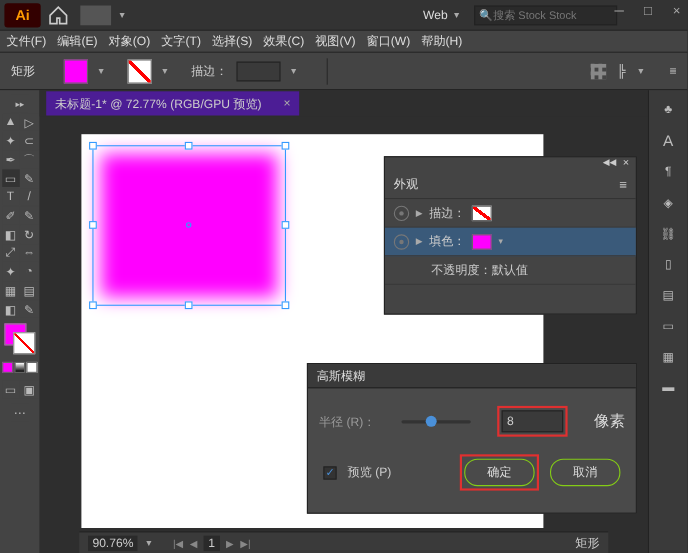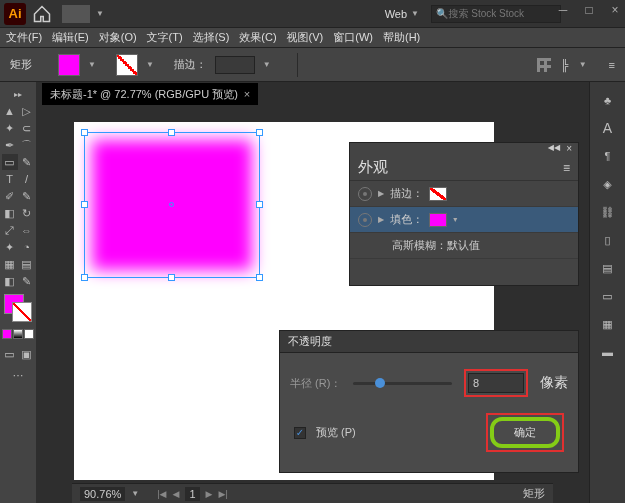--- a/index.html
+++ b/index.html
@@ -1,18 +1,18 @@
 <!DOCTYPE html>
 <html><head>
 <meta charset="utf-8">
 <style>
 *{margin:0;padding:0;box-sizing:border-box;font-family:"Microsoft YaHei",sans-serif;font-size:11px;color:#ccc;user-select:none}
 body{background:#333;width:625px;height:503px;overflow:hidden;position:relative}
 .titlebar{height:28px;background:#333;display:flex;align-items:center;padding:0 4px;border-bottom:1px solid #222}
-.ai-logo{width:22px;height:22px;background:#330000;color:#ff9a00;font-weight:bold;font-size:13px;display:flex;align-items:center;justify-content:center;border-radius:3px;margin-right:6px}
+.ai-logo{width:33px;height:22px;background:#330000;color:#ff9a00;font-weight:bold;font-size:13px;display:flex;align-items:center;justify-content:center;border-radius:3px;margin-right:6px}
 .home-icon{width:20px;height:20px;display:flex;align-items:center;justify-content:center;margin-right:10px}
 .layout-icon{width:28px;height:18px;background:#555;margin-right:6px}
 .dd{font-size:8px;color:#aaa;margin-right:12px}
 .web-label{margin-left:auto;margin-right:4px;color:#ddd}
 .search-box{background:#2a2a2a;border:1px solid #222;height:18px;width:130px;display:flex;align-items:center;padding:0 4px;margin-right:60px}
 .search-box span{color:#777;font-size:10px}
 .win-controls{position:absolute;right:4px;top:0;display:flex;gap:14px}
 .win-controls div{width:12px;height:20px;display:flex;align-items:center;justify-content:center;color:#aaa;font-size:12px}
 .menubar{height:20px;background:#444;display:flex;align-items:center;padding:0 6px;gap:10px;border-bottom:1px solid #222}
 .menubar div{font-size:11px;color:#ddd}
@@ -31,58 +31,58 @@
 .tool{width:16px;height:16px;background:#444;display:flex;align-items:center;justify-content:center;font-size:11px;color:#bbb}
 .tool.sel{background:#333}
 .fill-stroke{width:28px;height:28px;position:relative;margin:4px 0}
 .fill-stroke .fillbox{width:20px;height:20px;background:#ff00ff;border:1px solid #888;position:absolute;left:0;top:0}
 .fill-stroke .strokebox{width:20px;height:20px;background:#fff;border:1px solid #888;position:absolute;right:0;bottom:0}
 .fill-stroke .strokebox::after{content:"";position:absolute;left:0;top:0;right:0;bottom:0;background:linear-gradient(to top right,transparent 45%,red 45%,red 55%,transparent 55%)}
 .color-modes{display:flex;gap:1px;margin:2px 0}
 .color-modes div{width:10px;height:10px;border:1px solid #666}
 .canvas-area{flex:1;background:#2e2e2e;display:flex;flex-direction:column;position:relative}
 .tab-strip{height:24px;background:#2e2e2e;display:flex;align-items:center;padding-left:6px}
-.doc-tab{background:#000000;height:22px;padding:0 8px;display:flex;align-items:center;gap:6px;font-size:10px}
+.doc-tab{background:#4c1d95;height:22px;padding:0 8px;display:flex;align-items:center;gap:20px;font-size:10px}
 .doc-tab .x{color:#aaa}
 .artboard{position:absolute;left:38px;top:40px;width:420px;height:358px;background:#fff}
 .blur-rect{position:absolute;left:18px;top:18px;width:160px;height:130px;background:#ff00ff;filter:blur(8px)}
 .sel-box{position:absolute;left:10px;top:10px;width:176px;height:146px;border:1px solid #3399ff}
 .handle{width:7px;height:7px;background:#fff;border:1px solid #3399ff;position:absolute}
 .handle.tl{left:-4px;top:-4px}.handle.tm{left:50%;top:-4px;margin-left:-4px}.handle.tr{right:-4px;top:-4px}
 .handle.ml{left:-4px;top:50%;margin-top:-4px}.handle.mr{right:-4px;top:50%;margin-top:-4px}
 .handle.bl{left:-4px;bottom:-4px}.handle.bm{left:50%;bottom:-4px;margin-left:-4px}.handle.br{right:-4px;bottom:-4px}
 .ctr{width:5px;height:5px;border:1px solid #3399ff;position:absolute;left:50%;top:50%;margin:-3px 0 0 -3px;border-radius:50%}
 .right-dock{width:36px;background:#3a3a3a;display:flex;flex-direction:column;gap:8px;padding:8px 0;align-items:center;border-left:1px solid #222}
 .right-dock div{width:20px;height:20px;display:flex;align-items:center;justify-content:center;color:#bbb}
 .appearance-panel{position:absolute;right:46px;top:142px;width:230px;background:#444;border:1px solid #222}
 .panel-hdr{height:26px;display:flex;align-items:center;padding:0 8px;border-bottom:1px solid #333}
-.panel-hdr .ttl{font-size:15px;color:#ddd;flex:1}
+.panel-hdr .ttl{font-size:11px;color:#ddd;flex:1}
 .panel-hdr .menu{font-size:12px}
 .ap-row{height:26px;display:flex;align-items:center;padding:0 8px;gap:6px;border-bottom:1px solid #3a3a3a}
 .ap-row.sel{background:#3a5a7a}
 .eye{width:14px;height:14px;border:1px solid #777;border-radius:50%;position:relative}
 .eye::after{content:"";width:4px;height:4px;background:#777;border-radius:50%;position:absolute;left:4px;top:4px}
 .mini-sw{width:18px;height:14px;border:1px solid #666}
 .mini-sw.magenta{background:#ff00ff}
 .mini-sw.none{background:#fff;position:relative}
 .mini-sw.none::after{content:"";position:absolute;left:0;top:0;right:0;bottom:0;background:linear-gradient(to top right,transparent 42%,red 42%,red 58%,transparent 58%)}
 .tri{font-size:8px;color:#aaa}
 .blur-dialog{position:absolute;right:46px;top:330px;width:300px;background:#4a4a4a;border:1px solid #222}
 .dlg-title{height:22px;background:#3a3a3a;padding:0 8px;display:flex;align-items:center;font-size:11px;color:#ddd;border-bottom:1px solid #222}
 .dlg-body{padding:16px 10px}
-.slider-row{display:flex;align-items:center;gap:12px;margin-bottom:16px}
+.slider-row{display:flex;align-items:center;gap:24px;margin-bottom:16px}
 .slider-label{color:#999;font-size:11px}
 .slider{flex:1;height:3px;background:#333;position:relative;border-radius:2px}
 .slider .thumb{width:10px;height:10px;background:#4a90d9;border-radius:50%;position:absolute;top:-4px;left:22px}
 .radius-input{width:56px;height:20px;background:#3a3a3a;border:1px solid #222;padding:0 4px;display:flex;align-items:center;color:#ddd}
 .red-box{border:2px solid #e03030;padding:2px}
 .px-label{color:#ddd;font-size:14px}
 .dlg-footer{display:flex;align-items:center;gap:10px;padding:0 4px 4px}
 .checkbox{width:12px;height:12px;background:#333;border:1px solid #222;display:flex;align-items:center;justify-content:center;color:#4a90d9;font-size:10px}
-.btn{padding:4px 20px;border:4px solid #84cc16;border-radius:12px;font-size:11px;color:#ddd;background:transparent}
+.btn{padding:4px 20px;border:1px solid #84cc16;border-radius:12px;font-size:11px;color:#ddd;background:transparent}
 .statusbar{height:20px;background:#3a3a3a;display:flex;align-items:center;padding:0 8px;gap:6px;font-size:10px;color:#bbb;border-top:1px solid #222;position:absolute;bottom:0;left:36px;right:36px}
 .zoom-box{background:#2a2a2a;padding:1px 4px}
 .nav-btn{color:#888;font-size:9px}
 </style>
 </head>
 <body>
 
 <div class="titlebar">
   <div class="ai-logo">Ai</div>
   <div class="home-icon">
@@ -261,42 +261,43 @@
     <div class="mini-sw none"></div>
   </div>
   <div class="ap-row sel">
     <div class="eye"></div>
     <span class="tri">▶</span>
     <span>填色：</span>
     <div class="mini-sw magenta"></div>
     <span class="dd">▾</span>
   </div>
   <div class="ap-row">
-    <span style="margin-left:34px">高斯模糊：默认值</span>
+    <span style="margin-left:34px">不透明度：默认值</span>
   </div>
   <div style="height:26px"></div>
 </div>
 
 <div class="blur-dialog">
-  <div class="dlg-title">不透明度</div>
+  <div class="dlg-title">高斯模糊</div>
   <div class="dlg-body">
     <div class="slider-row">
       <span class="slider-label">半径 (R)：</span>
       <div class="slider">
         <div class="thumb"></div>
       </div>
       <div class="red-box">
         <div class="radius-input">
           <span>8</span>
         </div>
       </div>
       <span class="px-label">像素</span>
     </div>
     <div class="dlg-footer">
       <div class="checkbox">✓</div>
       <span>预览 (P)</span>
       <div style="flex:1"></div>
       <div class="red-box">
         <div class="btn">确定</div>
       </div>
+      <div class="btn">取消</div>
     </div>
   </div>
 </div>
 
 </body></html>

